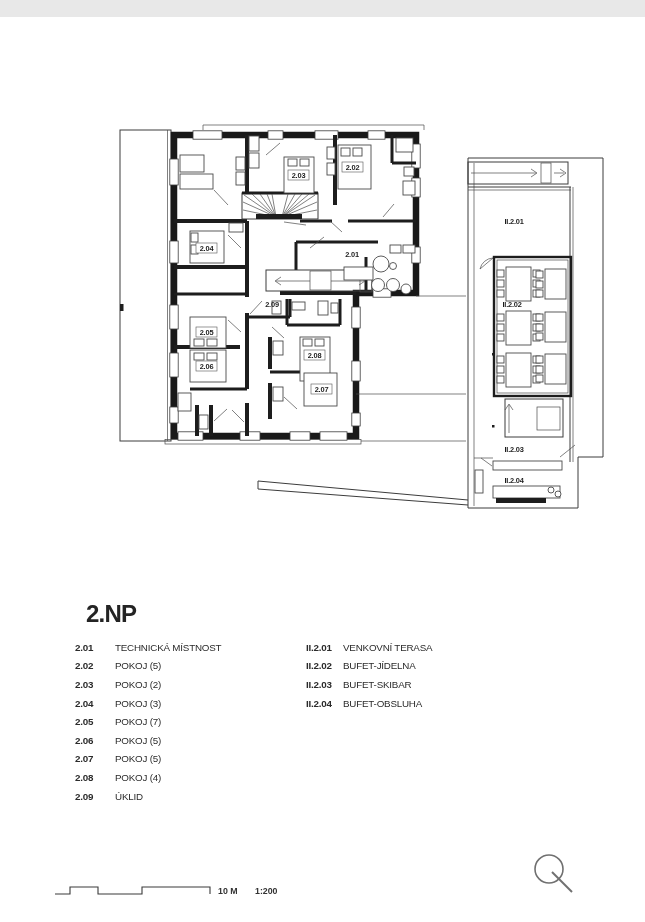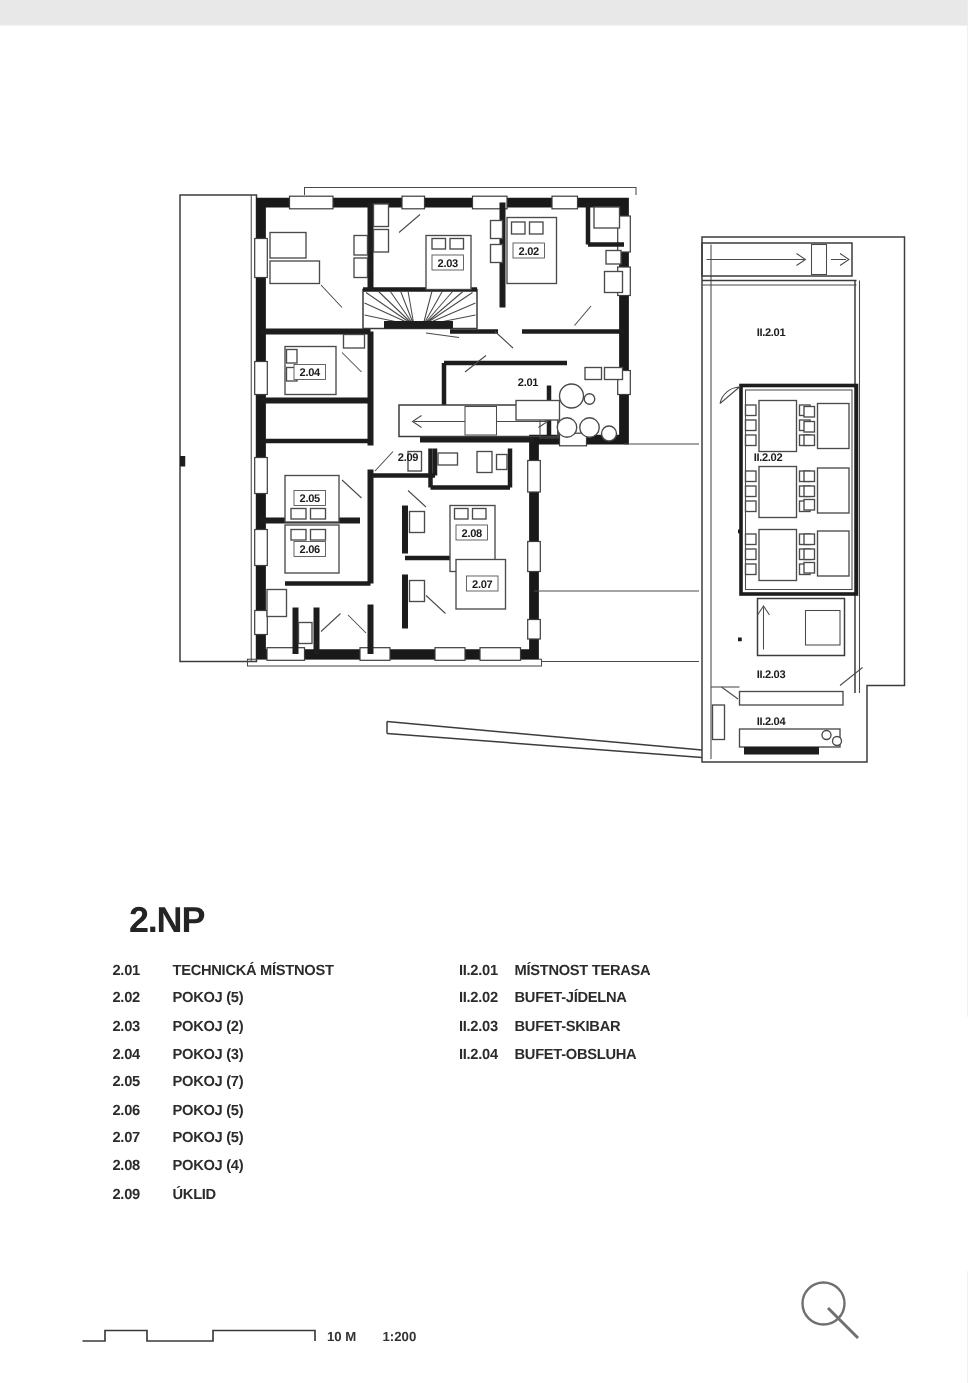--- a/index.html
+++ b/index.html
@@ -15,21 +15,21 @@
   }
   .legend-col{position:absolute;top:621px;}
   .legend-col.left{left:75px;width:225px;}
   .legend-col.right{left:306px;width:200px;}
   .legend-row{display:flex;height:18.6px;align-items:center;}
   .legend-row .code{
     flex:0 0 40px;font-size:9.8px;font-weight:bold;color:#2b2b2b;letter-spacing:-0.2px;
   }
   .legend-col.right .legend-row .code{flex:0 0 37px;}
   .legend-row .name{
-    font-size:9.8px;font-weight:bold;color:#2b2b2b;letter-spacing:-0.2px;white-space:nowrap;
+    font-size:9.8px;font-weight:normal;color:#2b2b2b;letter-spacing:-0.2px;white-space:nowrap;
   }
   
   .wallX{stroke:#191919;stroke-width:6.5;fill:none;}
   .wallI{stroke:#1d1d1d;stroke-width:4;fill:none;}
   .wallM{stroke:#1d1d1d;stroke-width:3;fill:none;}
   .thin{stroke:#3c3c3c;stroke-width:1;fill:none;}
   .hair{stroke:#4a4a4a;stroke-width:0.7;fill:none;}
   .furn{stroke:#4a4a4a;stroke-width:0.9;fill:#ffffff;}
   .win{fill:#ffffff;stroke:#3c3c3c;stroke-width:0.8;}
   .lblbox{fill:#ffffff;stroke:#555;stroke-width:0.6;}
@@ -334,21 +334,21 @@
     </div>
     <div class="legend-row">
       <span class="code">2.09</span>
       <span class="name">ÚKLID</span>
     </div>
   </div>
 
   <div class="legend-col right">
     <div class="legend-row">
       <span class="code">II.2.01</span>
-      <span class="name">MÍSTNOST TERASA</span>
+      <span class="name">VENKOVNÍ TERASA</span>
     </div>
     <div class="legend-row">
       <span class="code">II.2.02</span>
       <span class="name">BUFET-JÍDELNA</span>
     </div>
     <div class="legend-row">
       <span class="code">II.2.03</span>
       <span class="name">BUFET-SKIBAR</span>
     </div>
     <div class="legend-row">

